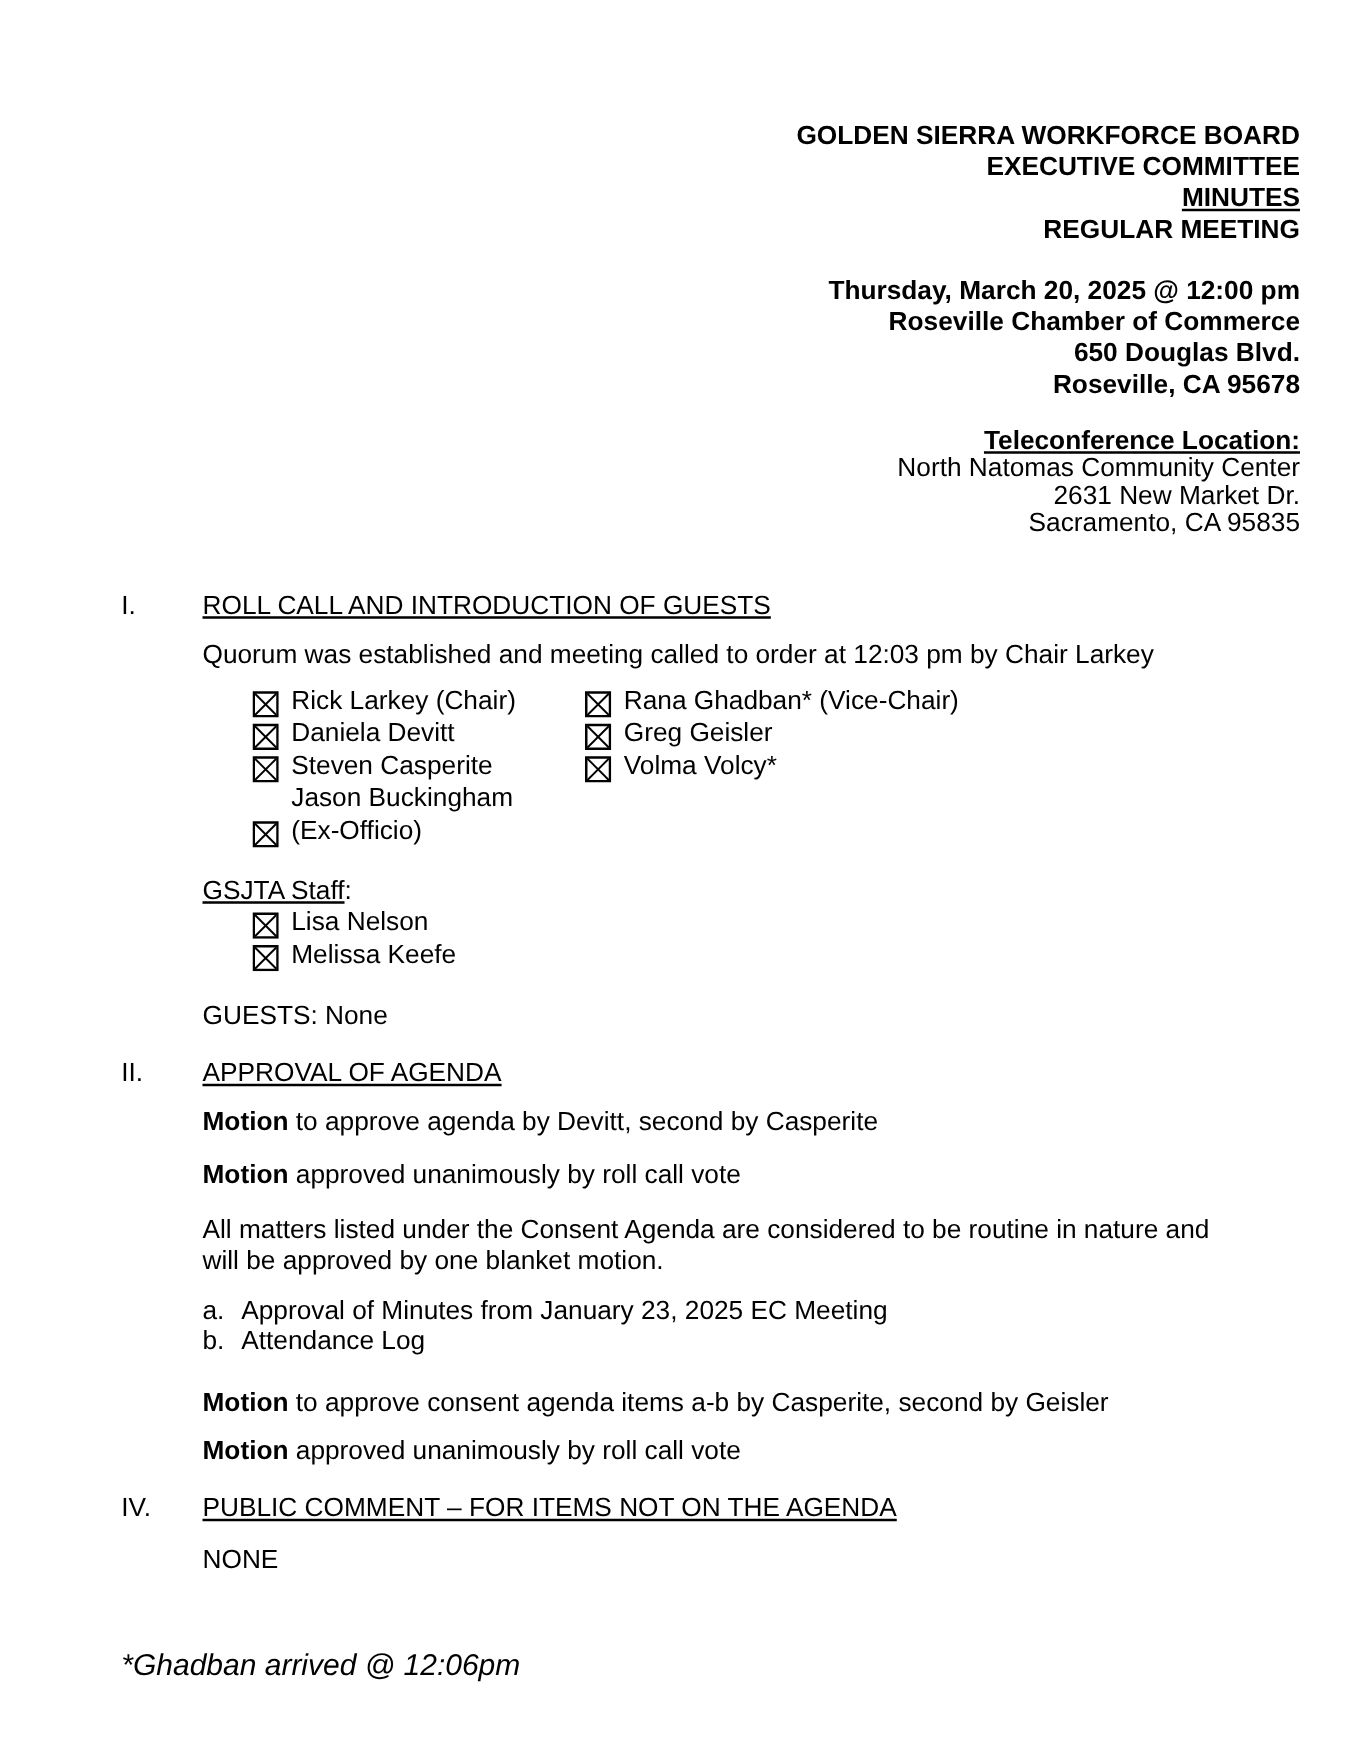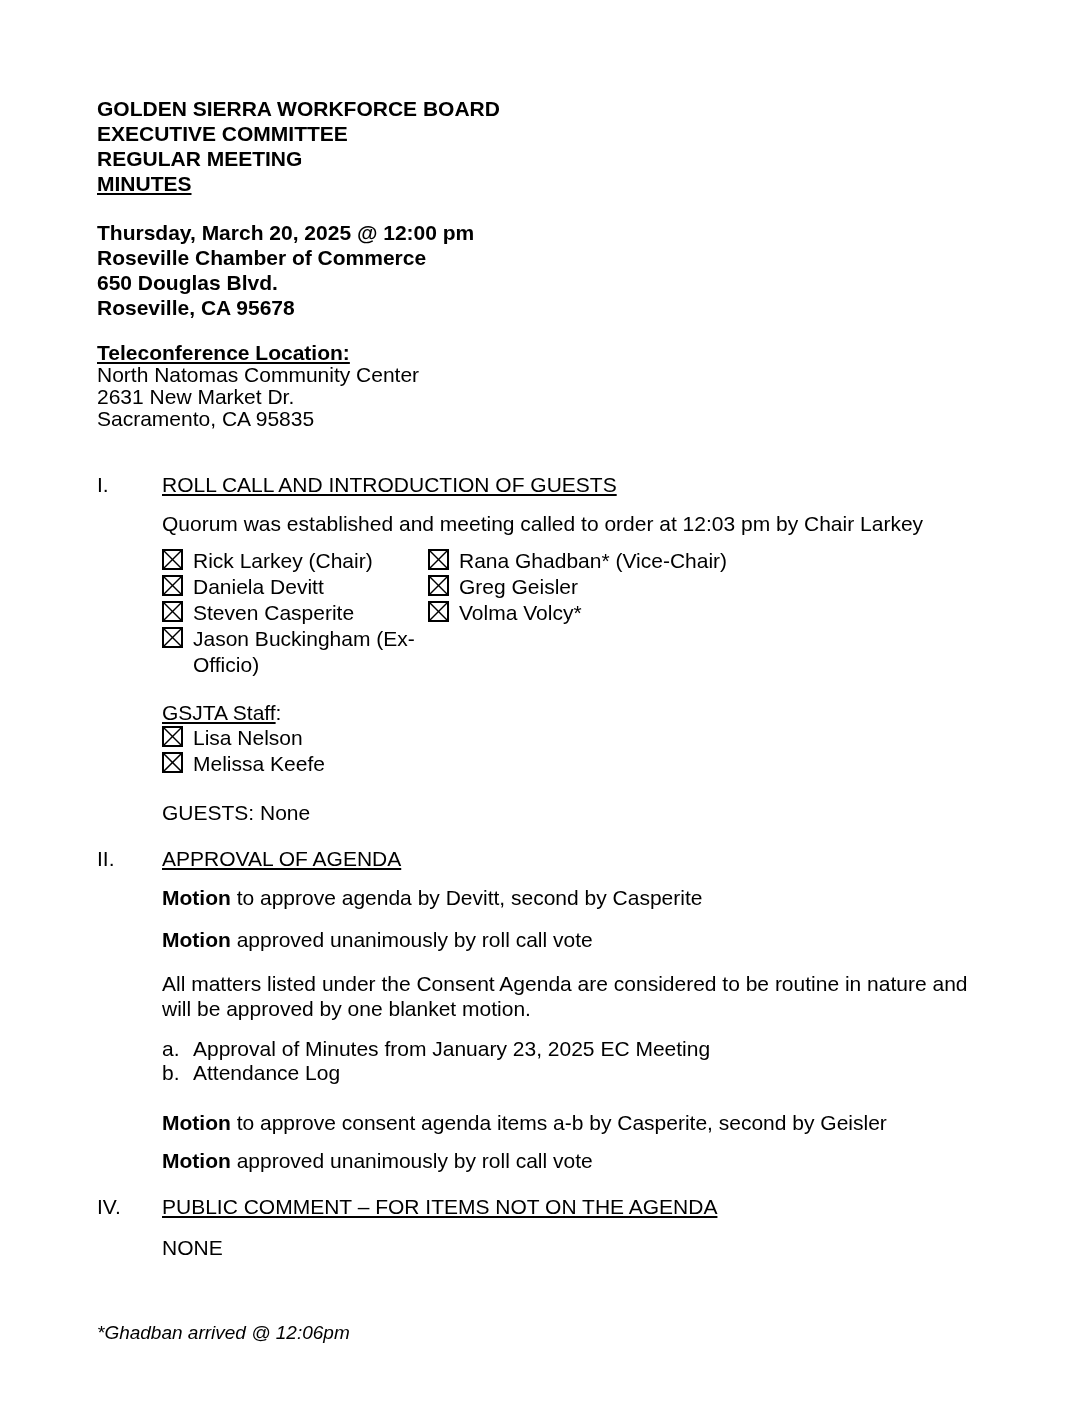--- a/index.html
+++ b/index.html
@@ -14,21 +14,21 @@
     font-size: 21px;
     line-height: 25px;
     padding: 96px 48px 0 97px;
     overflow: hidden;
   }
   .bold { font-weight: bold; }
   .ul { text-decoration: underline; }
   p { margin: 0; }
 
   
-  .doc-header { width: 943px; text-align: left; }
+  .doc-header { width: 943px; text-align: right; }
   .doc-header .title-line { font-weight: bold; }
   .datetime { font-weight: bold; margin-top: 24px; }
   .venue { font-weight: bold; }
   .tc-block { margin-top: 21px; line-height: 22px; }
   .tc-label { font-weight: bold; text-decoration: underline; line-height: 23px; }
 
   
   .section { width: 943px; }
   .section-first { margin-top: 42px; }
   .section-gap { margin-top: 21px; }
@@ -39,21 +39,21 @@
   .sec-body { margin-left: 65px; width: 815px; }
 
   .quorum { margin-top: 14px; }
 
   .members-grid {
     margin-top: 12px;
     display: grid;
     grid-template-columns: 266px auto;
     line-height: 26px;
   }
-  .member { display: flex; align-items: flex-start; }
+  .member { display: flex; align-items: flex-end; margin-left: 40px; }
   .member .cb { margin-right: 10px; flex-shrink: 0; display: inline-flex; }
   .member .cb svg { display: block; }
 
   .staff-grid {
     margin-top: 22px;
     display: grid;
     grid-template-columns: 528px auto;
     line-height: 26px;
   }
   .col-label { line-height: 25px; }
@@ -68,35 +68,35 @@
   .item-list { margin-top: 16px; line-height: 24px; }
   .item-row { display: flex; }
   .item-label { width: 31px; flex-shrink: 0; }
 
   .none-body { margin-top: 16px; }
 
   .footnote {
     position: absolute;
     left: 97px;
     top: 1321px;
-    font-size: 19px;
+    font-size: 24px;
     font-style: italic;
     line-height: 24px;
   }
 </style>
 </head>
 <body>
 
 <div class="page">
 
   <header class="doc-header">
     <div class="title-line">GOLDEN SIERRA WORKFORCE BOARD</div>
     <div class="title-line">EXECUTIVE COMMITTEE</div>
+    <div class="title-line ul">MINUTES</div>
     <div class="title-line">REGULAR MEETING</div>
-    <div class="title-line ul">MINUTES</div>
 
     <div class="datetime">Thursday, March 20, 2025 @ 12:00 pm</div>
 
     <div class="venue">
       <div>Roseville Chamber of Commerce</div>
       <div>650 Douglas Blvd.</div>
       <div>Roseville, CA 95678</div>
     </div>
 
     <div class="tc-block">

